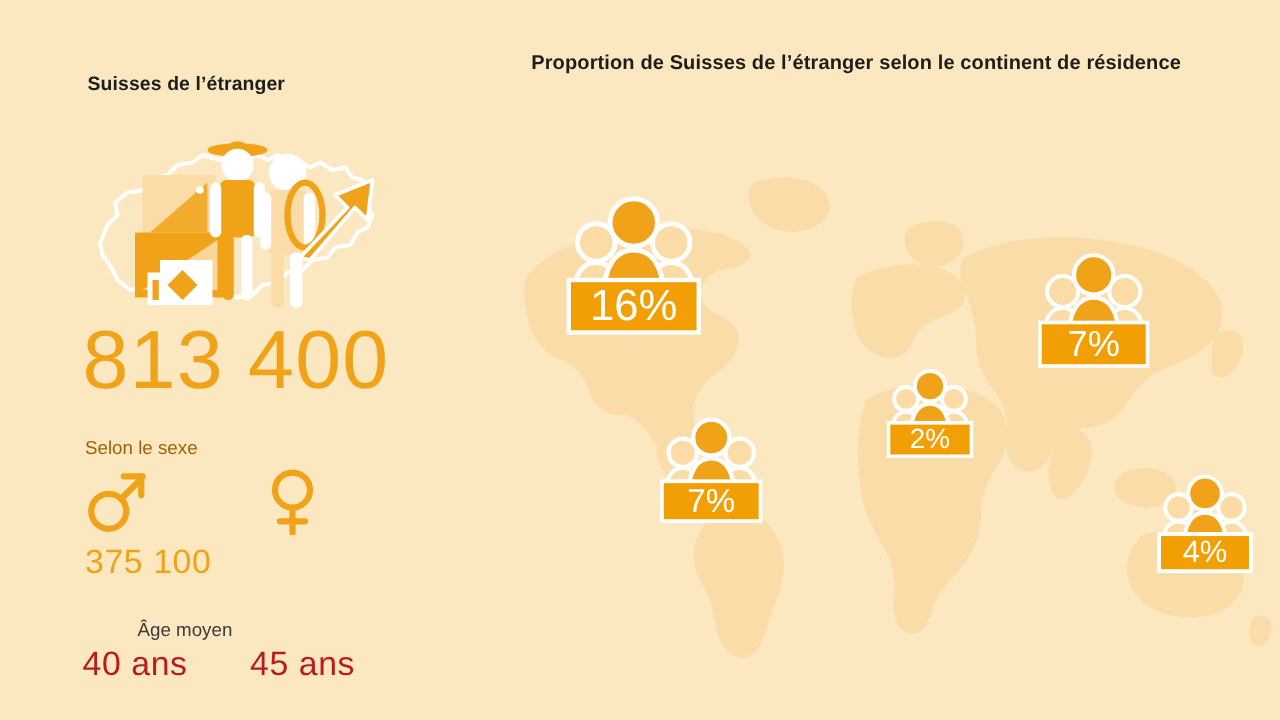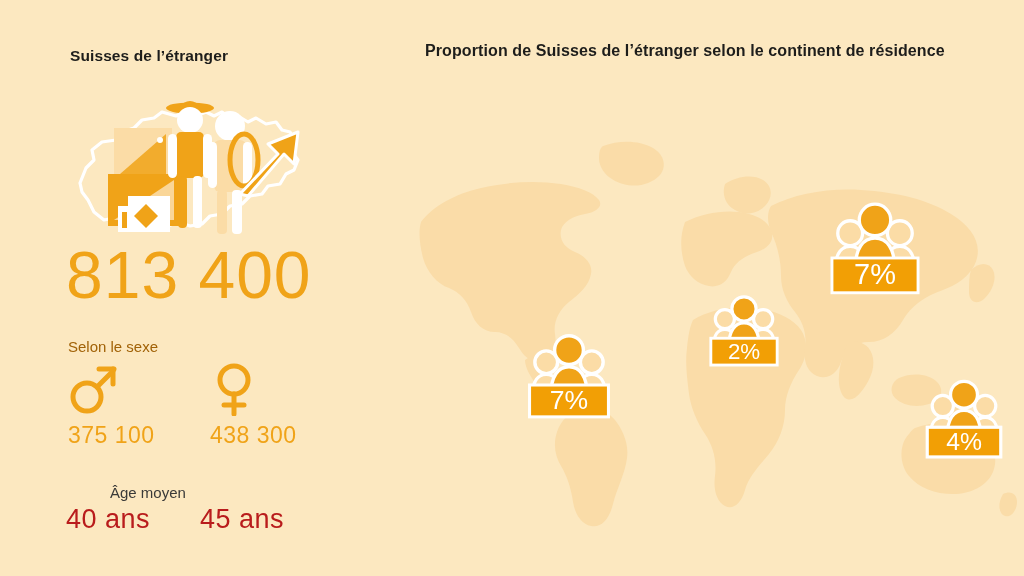--- a/index.html
+++ b/index.html
@@ -6,21 +6,21 @@
   html,body { width:1024px; height:576px; }
   body {
     background:#FCE8C0;
     font-family:"Liberation Sans", sans-serif;
     overflow:hidden;
     position:relative;
   }
   #stage { position:absolute; inset:0; width:1024px; height:576px; }
 
   
-  #left-panel { position:absolute; left:0; top:4px; width:400px; height:428px;padding-left:48px; }
+  #left-panel { position:absolute; left:0; top:16px; width:400px; height:428px;padding-left:48px; }
 
   #left-title {
     position:absolute; left:70px; top:43px;
     font-size:15.5px; font-weight:bold; color:#1d1d1b;
     letter-spacing:.1px; white-space:nowrap;
   }
 
   #illustration { position:absolute; left:72px; top:84px; width:250px; height:150px; }
 
   #big-number {
@@ -31,21 +31,21 @@
 
   #sex-label {
     position:absolute; left:68px; top:334px;
     font-size:15px; color:#a16207; white-space:nowrap;
   }
   .sex-col { position:absolute; top:356px; }
   .sex-col.male   { left:68px; }
   .sex-col.female { left:210px; }
   .sex-icon { width:52px; height:56px; display:block; }
   .sex-value {
-    margin-top:6px; font-size:23px; color:#F0A318; font-weight:300;
+    margin-top:6px; font-size:27px; color:#F0A318; font-weight:300;
     letter-spacing:.5px; white-space:nowrap;
   }
 
   #age-label {
     position:absolute; left:66px; top:480px;
     font-size:15px; color:#3a3a38; white-space:nowrap;margin-left:44px;
   }
   .age-value {
     position:absolute; top:500px;
     font-size:27px; color:#b91c1c; font-weight:300;
@@ -136,21 +136,20 @@
       </svg>
       <div class="sex-value">375 100</div>
     </div>
 
     <div class="sex-col female">
       <svg class="sex-icon" viewBox="0 0 52 56">
         <circle cx="24" cy="20" r="14" fill="none" stroke="#F0A318" stroke-width="5"></circle>
         <line x1="24" y1="34" x2="24" y2="54" stroke="#F0A318" stroke-width="5" stroke-linecap="round"></line>
         <line x1="14" y1="45" x2="34" y2="45" stroke="#F0A318" stroke-width="5" stroke-linecap="round"></line>
       </svg>
-      <div class="sex-value">438 300</div>
     </div>
 
     <div id="age-label">Âge moyen</div>
     <div class="age-value male">40 ans</div>
     <div class="age-value female">45 ans</div>
   </section>
 
   <section id="right-panel">
 
     <div id="map-title">Proportion de Suisses de l’étranger selon le continent de résidence</div>
@@ -216,20 +215,34 @@
                    C496,354 496,334 506,324 C508,321 510,319 512,318 Z"></path>
 
           <path d="M600,384 C608,380 614,384 614,392 C614,400 608,408 602,406
                    C596,404 594,394 600,384 Z"></path>
         </g>
       </svg>
     </div>
 
     <div id="markers-layer">
 
+      <div class="marker" style="left:46px;  top:152px;">
+        <svg width="116" height="115" viewBox="0 0 116 115">
+          <g stroke="#FFFFFF" stroke-width="4">
+            <circle cx="28" cy="42" r="15" fill="#FBDCA6"></circle>
+            <path d="M10,86 C10,66 18,58 28,58 C38,58 46,66 46,86 Z" fill="#FBDCA6"></path>
+            <circle cx="88" cy="42" r="15" fill="#FBDCA6"></circle>
+            <path d="M70,86 C70,66 78,58 88,58 C98,58 106,66 106,86 Z" fill="#FBDCA6"></path>
+            <circle cx="58" cy="26" r="19" fill="#F0A318"></circle>
+            <path d="M34,86 C34,60 44,48 58,48 C72,48 82,60 82,86 Z" fill="#F0A318"></path>
+          </g>
+          <rect x="6" y="72" width="104" height="42" fill="#F29F05" stroke="#FFFFFF" stroke-width="3.5"></rect>
+          <text x="58" y="104" text-anchor="middle" font-family="Liberation Sans, sans-serif" font-size="35" font-weight="400" fill="#FFFFFF">16%</text>
+        </svg>
+      </div>
 
 
       <div class="marker" style="left:424px; top:198px;">
         <svg width="96" height="96" viewBox="0 0 116 115">
           <g stroke="#FFFFFF" stroke-width="4">
             <circle cx="28" cy="42" r="15" fill="#FBDCA6"></circle>
             <path d="M10,86 C10,66 18,58 28,58 C38,58 46,66 46,86 Z" fill="#FBDCA6"></path>
             <circle cx="88" cy="42" r="15" fill="#FBDCA6"></circle>
             <path d="M70,86 C70,66 78,58 88,58 C98,58 106,66 106,86 Z" fill="#FBDCA6"></path>
             <circle cx="58" cy="26" r="19" fill="#F0A318"></circle>

